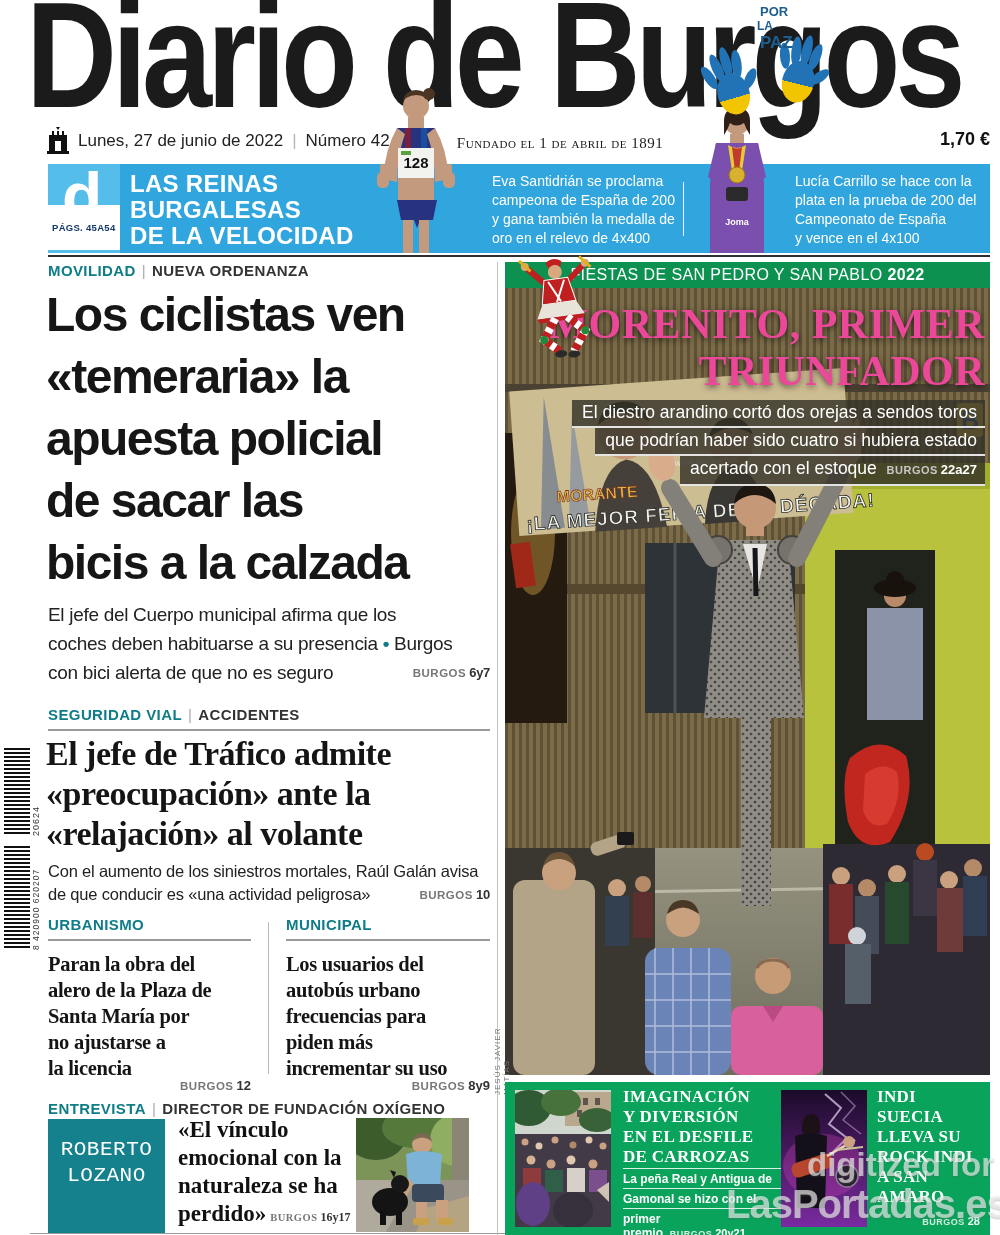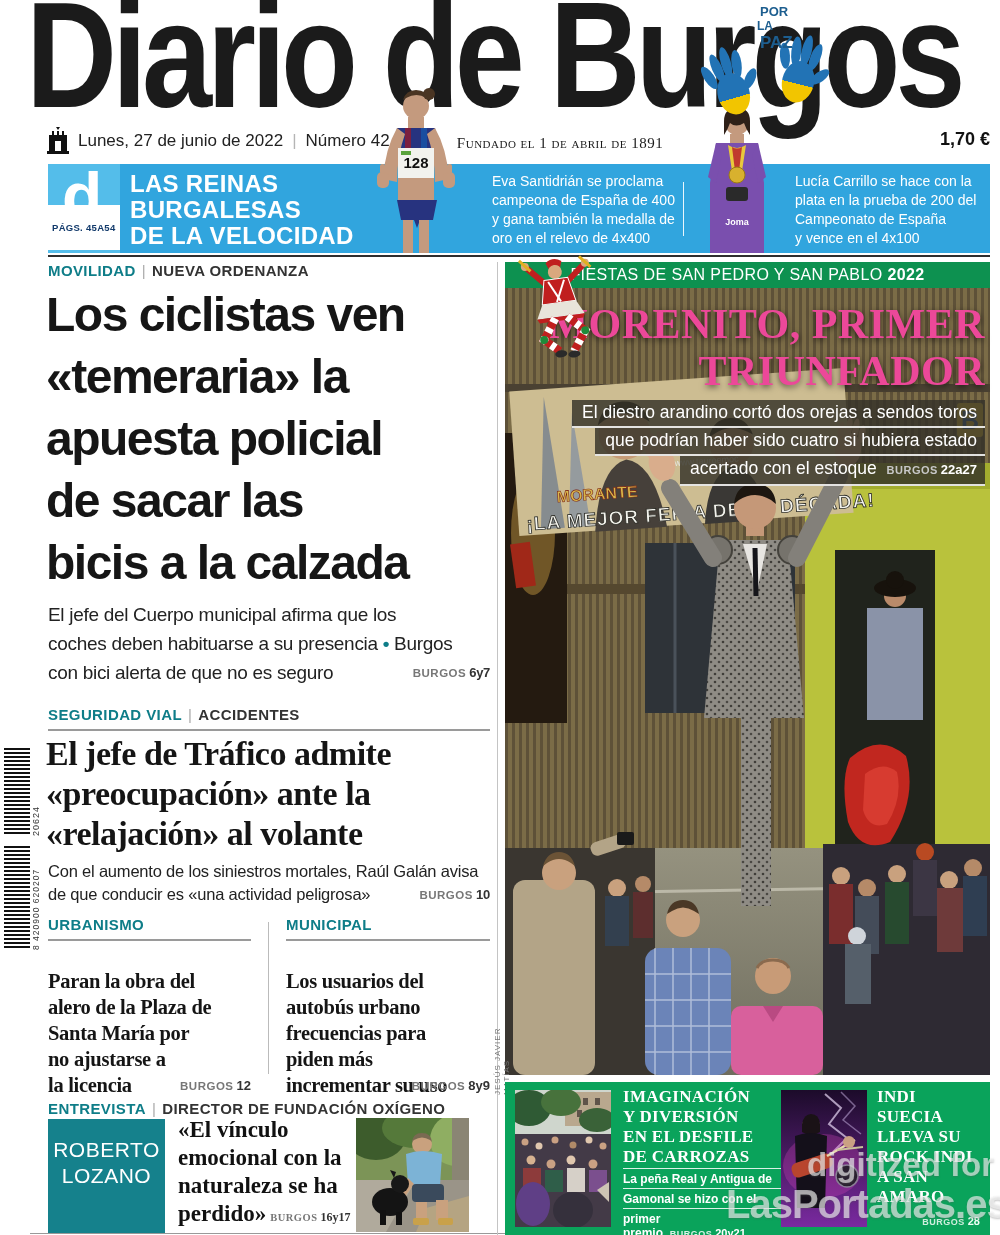--- a/index.html
+++ b/index.html
@@ -41,28 +41,28 @@
   .h-sans{left:46px;top:284px;font-size:48px;line-height:62px;font-weight:bold;letter-spacing:-1.5px;color:#161616;}
   .deck1{left:48px;top:600px;width:442px;font-size:19px;line-height:29px;letter-spacing:-.3px;color:#222;}
   .deck1 .bullet{color:#0e7d88;font-weight:bold;}
   .deck1 .ref{position:absolute;right:0;bottom:2px;}
   .serif-head{font-family:"Liberation Serif",serif;font-weight:bold;color:#151515;}
   .h-trafico{left:46px;top:734px;font-size:34px;line-height:40px;letter-spacing:-.5px;}
   .deck2{left:48px;top:860px;width:442px;font-size:16.5px;line-height:23px;letter-spacing:-.2px;color:#222;}
   .deck2 .ref{position:absolute;right:0;bottom:1px;}
   .colA{left:48px;top:916px;width:203px;}
   .colB{left:286px;top:916px;width:204px;}
-  .col-head{margin-top:27px;font-size:20.5px;line-height:26px;letter-spacing:-.3px;}
+  .col-head{margin-top:10px;font-size:20.5px;line-height:26px;letter-spacing:-.3px;}
   .col-ref{position:absolute;right:0;}
   .col-div{left:268px;top:922px;width:1px;height:152px;background:#bbb;}
 
   
   .ent-kicker{left:48px;top:1100px;}
   .teal-box{left:48px;top:1119px;width:117px;height:114px;background:#15818c;text-align:center;
-    font-family:Liberation Sans, sans-serif;color:#fff;font-size:21px;line-height:26px;padding-top:0;}
+    font-family:Liberation Mono, monospace;color:#fff;font-size:21px;line-height:26px;padding-top:0;}
   .teal-box .inner{margin-top:18px;letter-spacing:.5px;}
   .quote{left:178px;top:1116px;width:192px;font-family:"Liberation Serif",serif;font-weight:bold;
     font-size:23px;line-height:28px;color:#111;}
   .quote .ref{margin-left:4px;}
   .quote .ref .lab{font-size:10.5px;}
   .quote .ref .pg{font-size:12px;}
   .bottom-rule{left:30px;top:1233px;width:660px;height:1px;background:#999;}
 
   
   .v-div{left:497px;top:262px;width:1px;height:973px;background:#c4c4c4;}
@@ -186,21 +186,21 @@
       <rect x="48" y="67" width="10" height="4" fill="#5aa33c"></rect>
       <rect x="45" y="94" width="36" height="22" fill="#c49a7e"></rect>
       <path d="M44 116 h40 l-4 20 h-13 l-3 8 l-3 -8 h-13 Z" fill="#27337f"></path>
       <rect x="50" y="136" width="10" height="33" fill="#c49a7e"></rect>
       <rect x="66" y="136" width="10" height="33" fill="#c49a7e"></rect>
     </g>
   </svg>
 
   <div class="abs strip-item" style="left:492px;width:192px;">
     <div>Eva Santidrián se proclama</div>
-    <div>campeona de España de 400</div>
+    <div>campeona de España de 200</div>
     <div>y gana también la medalla de</div>
     <div>oro en el relevo de 4x400</div>
   </div>
 
   <div class="abs strip-div"></div>
 
   <svg class="abs" style="left:688px;top:103px;z-index:2;" width="98" height="150" viewBox="0 0 98 150">
     <g>
       <circle cx="49" cy="20" r="12" fill="#c49a7e"></circle>
       <path d="M36 18 q0 -13 13 -13 q13 0 13 13 l0 14 q-4 -6 -6 -12 q-8 5 -14 0 q-2 6 -6 12 Z" fill="#2e2018"></path>

